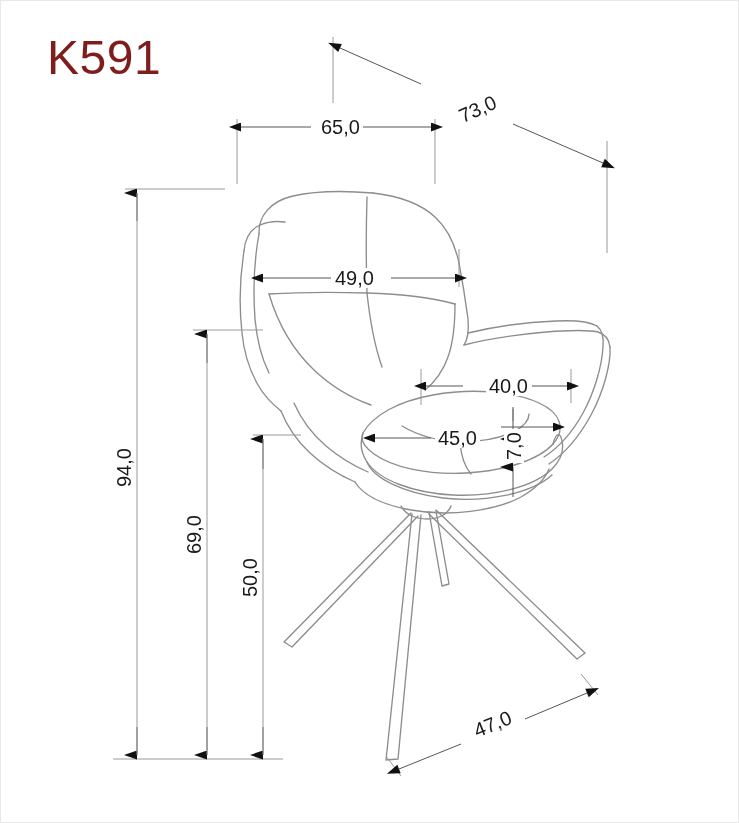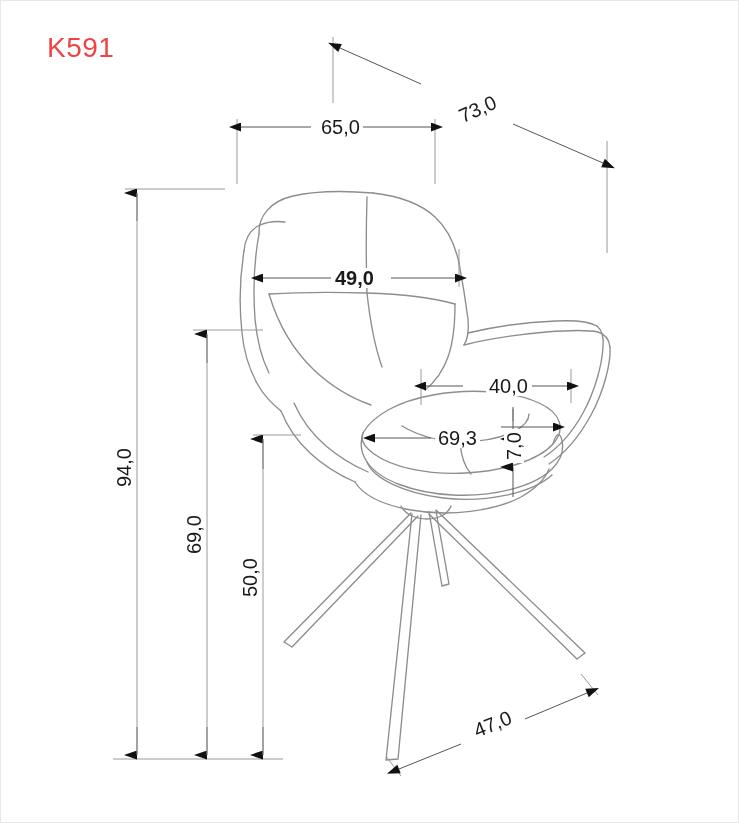--- a/index.html
+++ b/index.html
@@ -23,22 +23,22 @@
     left: 0;
     top: 0;
     width: 739px;
     height: 823px;
   }
   #title {
     position: absolute;
     left: 46px;
     top: 33px;
     font-family: "Liberation Sans", sans-serif;
-    font-size: 28px;
-    color: #ef4444;
+    font-size: 48px;
+    color: #7f1d1d;
     letter-spacing: 0.5px;
     line-height: 1;
     white-space: nowrap;
   }
   .dim-label {
     position: absolute;
     font-family: "Liberation Sans", sans-serif;
     font-size: 20px;
     color: #1a1a1a;
     white-space: nowrap;
@@ -264,25 +264,25 @@
       <line x1="524" y1="718" x2="586" y2="692" marker-end="url(#ahDiag2)" stroke="#555"></line>
     </g>
   </svg>
 
   <div id="title">K591</div>
 
   <div class="dim-label" style="left:317px; top:116px;">65,0</div>
 
   <div class="dim-label rot90" style="left:452px; top:108px; transform: rotate(-24deg);">73,0</div>
 
-  <div class="dim-label" style="left:331px; top:267px;font-weight:bold;">49,0</div>
+  <div class="dim-label" style="left:331px; top:267px;">49,0</div>
 
   <div class="dim-label" style="left:485px; top:375px;">40,0</div>
 
-  <div class="dim-label" style="left:434px; top:427px;">69,3</div>
+  <div class="dim-label" style="left:434px; top:427px;">45,0</div>
 
   <div class="dim-label rot90" style="left:503px; top:438px; transform: rotate(-90deg); transform-origin: 12px 12px;">7,0</div>
 
   <div class="dim-label rot90" style="left:127px; top:455px; transform: rotate(-90deg); transform-origin: 10px 24px;">94,0</div>
 
   <div class="dim-label rot90" style="left:197px; top:522px; transform: rotate(-90deg); transform-origin: 10px 24px;">69,0</div>
 
   <div class="dim-label rot90" style="left:253px; top:565px; transform: rotate(-90deg); transform-origin: 10px 24px;">50,0</div>
 
   <div class="dim-label rot90" style="left:467px; top:722px; transform: rotate(-22deg);">47,0</div>

